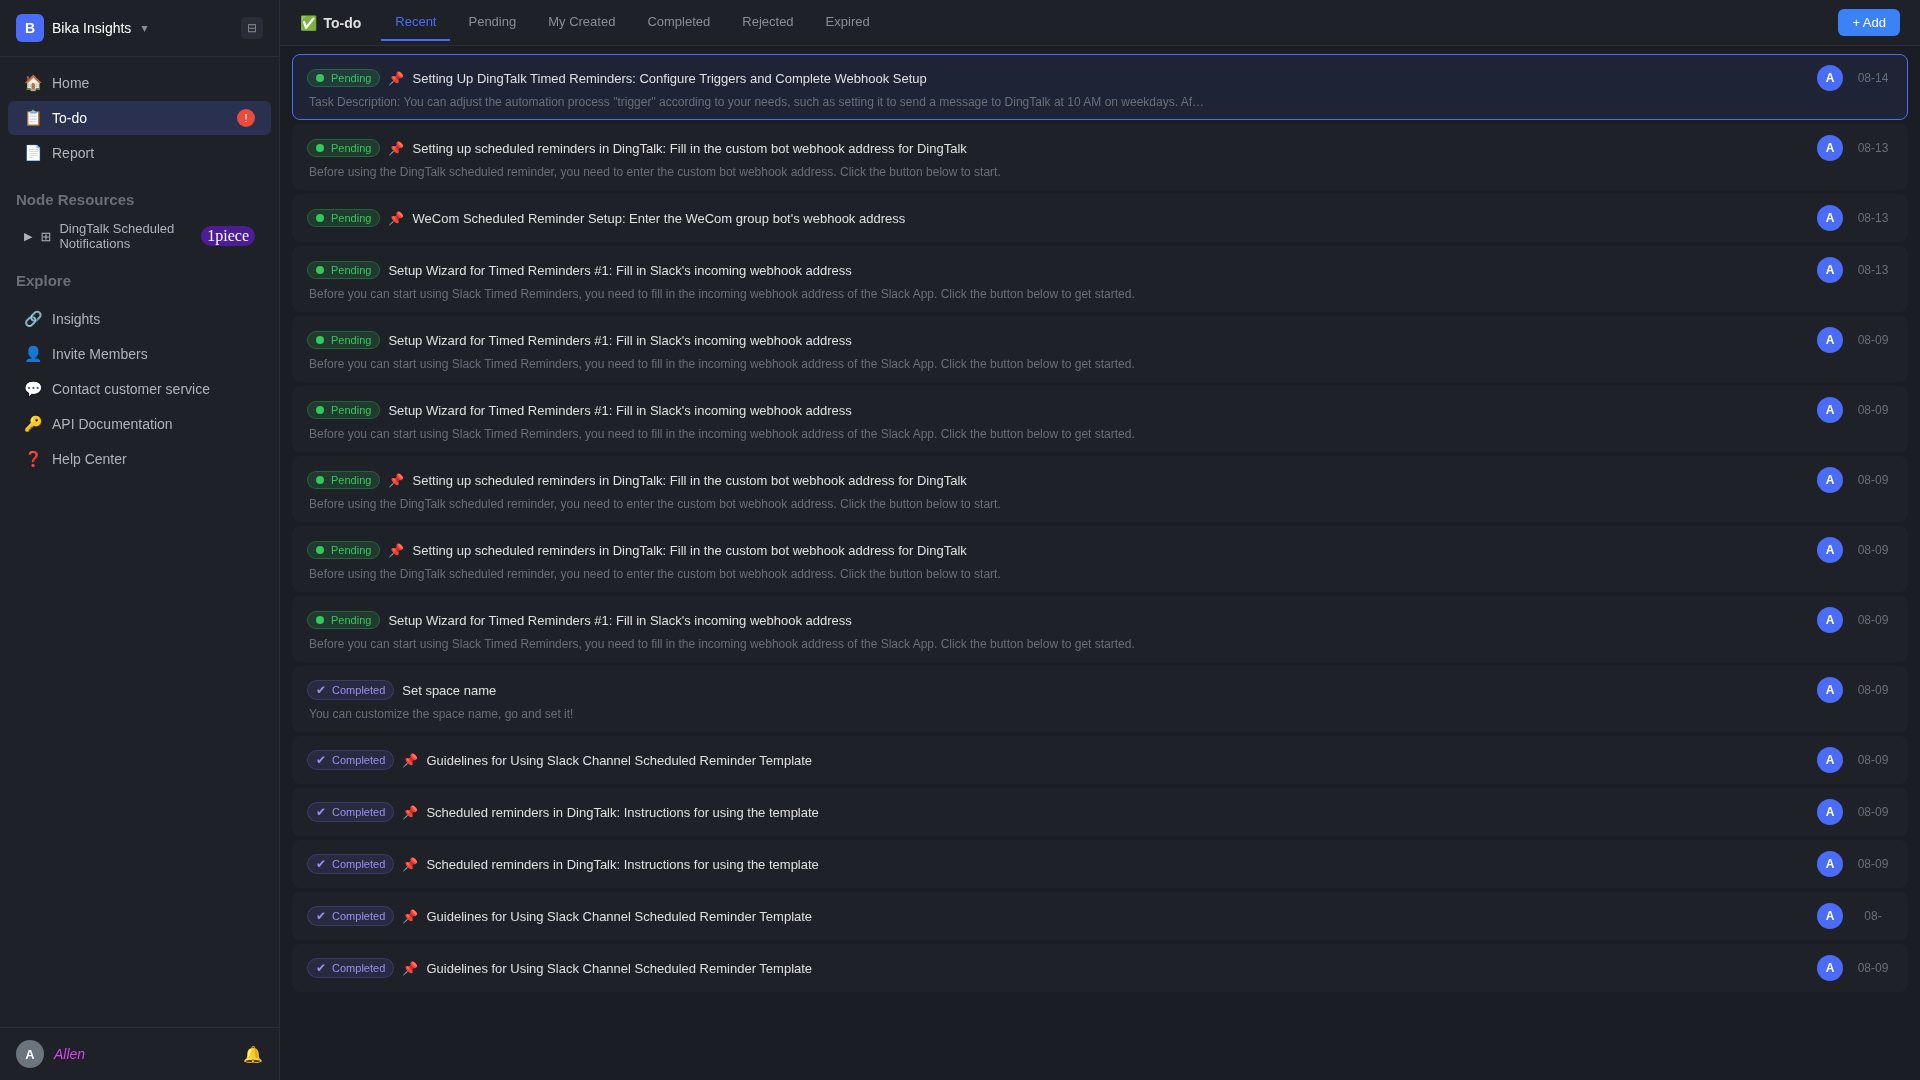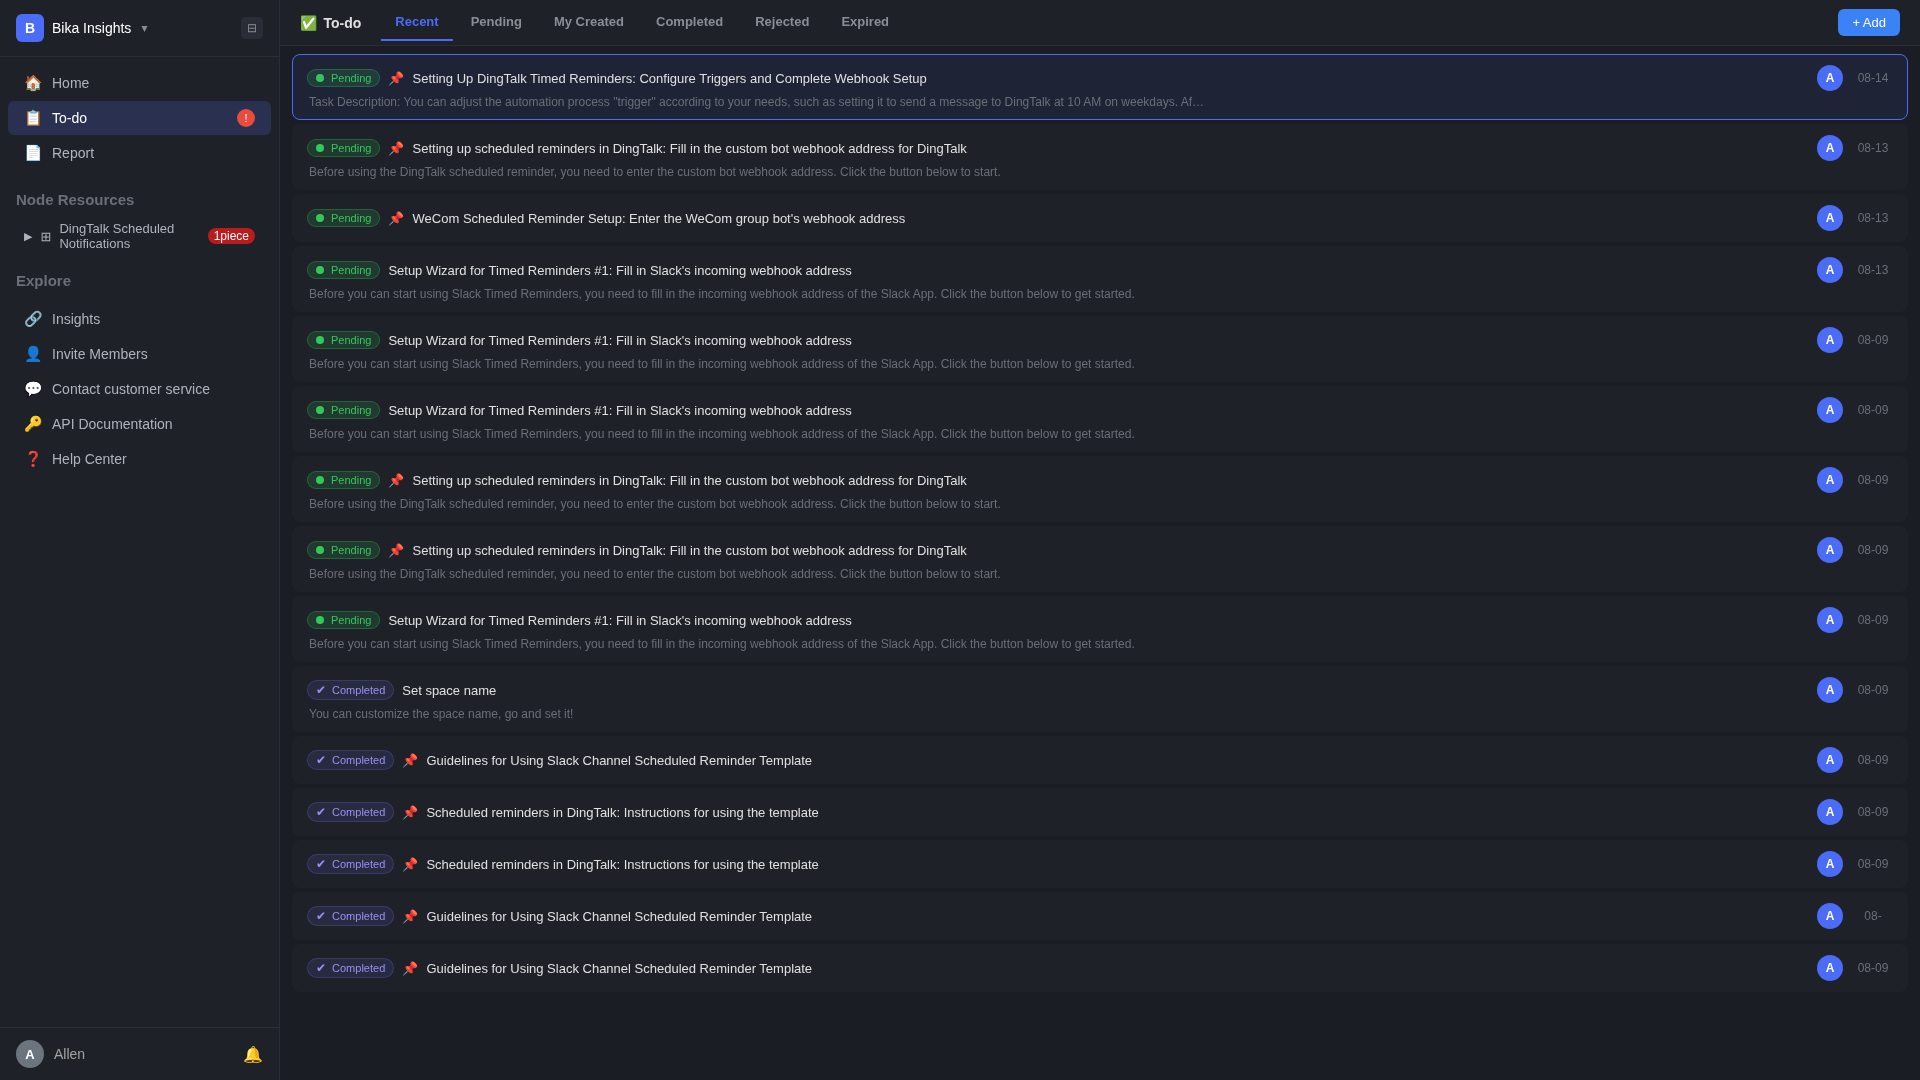--- a/index.html
+++ b/index.html
@@ -128,26 +128,27 @@
       padding: 8px 16px;
       cursor: pointer;
       font-size: 13px;
       color: #b0b3bc;
       margin: 1px 8px;
       border-radius: 6px;
     }
 
     .node-badge {
       margin-left: auto;
-      background: #b91c1c;
+      background: #4c1d95;
       border-radius: 10px;
-      font-size: 12px;
+      font-size: 16px;
       color: white;
       padding: 1px 6px;
       white-space: nowrap;
+      font-family: Liberation Serif, serif;
     }
 
     .explore-section {
       padding: 8px 0;
     }
 
     .sidebar-footer {
       margin-top: auto;
       padding: 12px 16px;
       display: flex;
@@ -164,21 +165,22 @@
       display: flex;
       align-items: center;
       justify-content: center;
       font-size: 13px;
       font-weight: 600;
       color: white;
     }
 
     .user-name {
       font-size: 14px;
-      color: #a3a3a3;
+      color: #d946ef;
+      font-style: italic;
     }
 
     .notif-icon {
       margin-left: auto;
       font-size: 16px;
       color: #8a8d95;
       cursor: pointer;
     }
 
     
@@ -212,21 +214,20 @@
     .tab {
       padding: 12px 14px;
       font-size: 13px;
       color: #8a8d95;
       cursor: pointer;
       border-bottom: 2px solid transparent;
       white-space: nowrap;
       height: 36px;
       display: flex;
       align-items: center;
-      font-weight: bold;
     }
 
     .tab.active {
       color: #4a6cf7;
       border-bottom-color: #4a6cf7;
     }
 
     .add-btn {
       margin-left: auto;
       background: #3b82f6;

